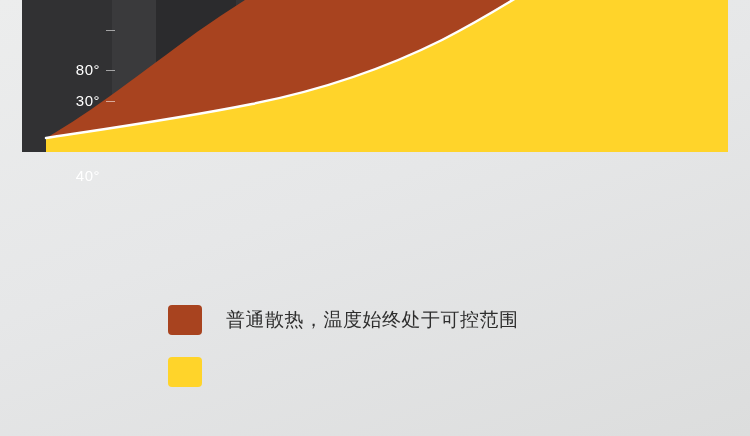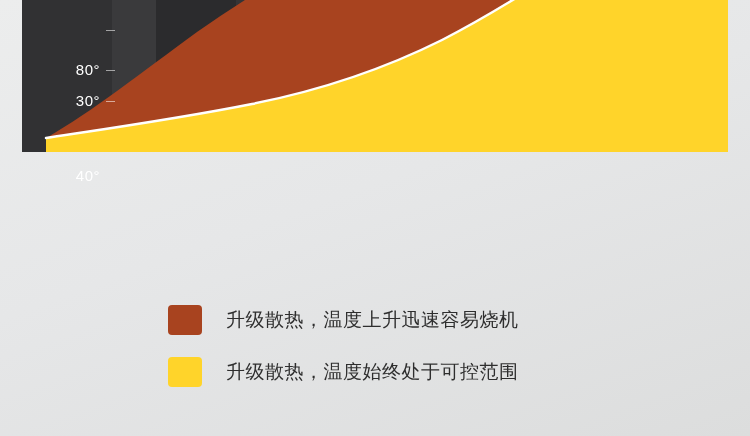--- a/index.html
+++ b/index.html
@@ -136,21 +136,20 @@
       <div class="tickline" style="top:221px;"></div>
 
       <div class="ylabel" style="top:243px;color:#ffffff;margin-top:44px;">40°</div>
     </div>
 
   </div>
 
   <div class="legend">
     <div class="legend-row">
       <div class="swatch" style="background:#a8431f;"></div>
-      <div class="legend-text">升级散热，温度上升迅速容易烧机</div>
+      <div class="legend-text">普通散热，温度始终处于可控范围</div>
     </div>
     <div class="legend-row">
       <div class="swatch" style="background:#ffd42a;"></div>
-      <div class="legend-text">升级散热，温度始终处于可控范围</div>
     </div>
   </div>
 
 </div>
 
 </body></html>

